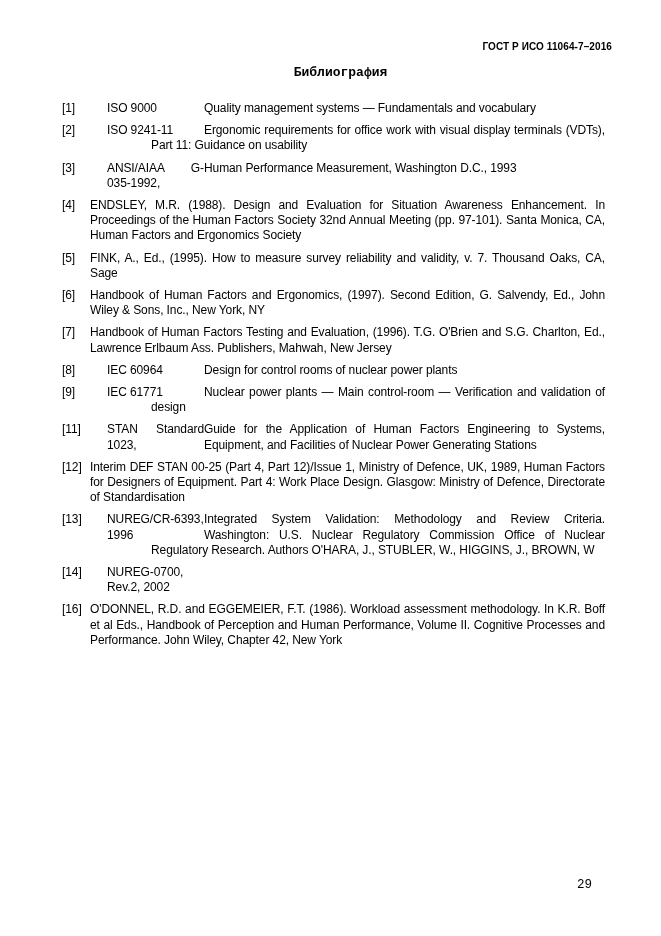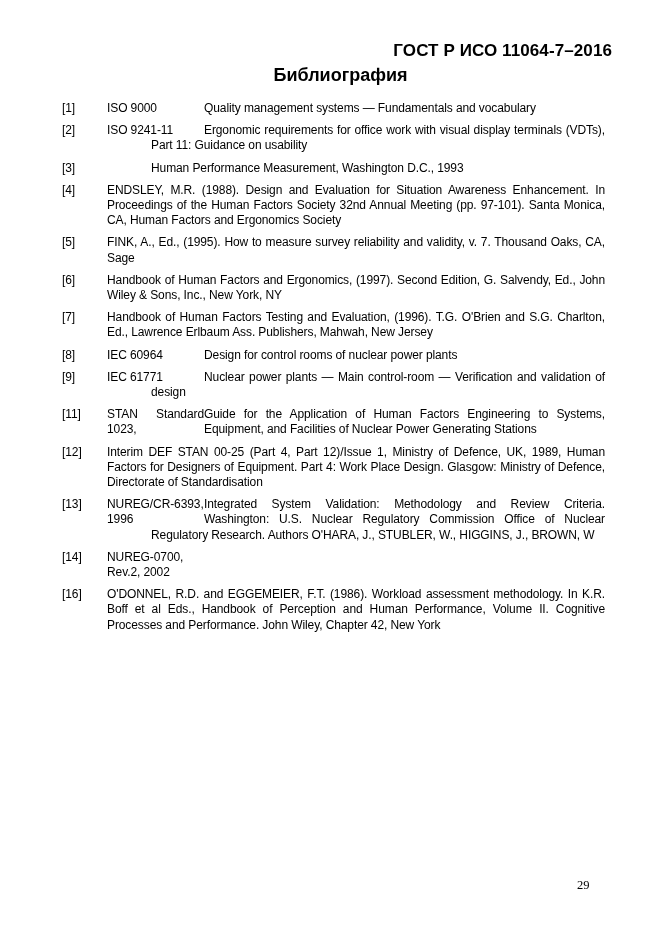--- a/index.html
+++ b/index.html
@@ -1,46 +1,47 @@
 <!DOCTYPE html>
 <html><head>
   <meta charset="utf-8">
   <style>
     html, body { margin: 0; padding: 0; background: #ffffff; }
     body { width: 661px; height: 936px; position: relative; overflow: hidden; color: #000; font-family: "Liberation Sans", sans-serif; }
-    .doc-code { position: absolute; top: 41px; right: 49px; font-weight: bold; font-size: 17px; letter-spacing: 0.1px; }
-    .section-title { position: absolute; top: 65px; left: 0; width: 661px; text-align: center; font-weight: bold; font-size: 18px; padding-left: 20px; box-sizing: border-box; }
+    .doc-code { position: absolute; top: 41px; right: 49px; font-weight: bold; font-size: 10px; letter-spacing: 0.1px; }
+    .section-title { position: absolute; top: 65px; left: 0; width: 661px; text-align: center; font-weight: bold; font-size: 13px; padding-left: 20px; box-sizing: border-box; font-family: Liberation Mono, monospace; }
     .bib { position: absolute; top: 101px; left: 62px; width: 543px; font-size: 12px; line-height: 15.2px; letter-spacing: -0.1px; }
     .entry { position: relative; margin-bottom: 7px; }
     .entry .num { position: absolute; left: 0; top: 0; width: 44px; }
     .entry.two-col .code { margin-left: 45px; width: 97px; text-align: justify; text-align-last: left; float: left; }
     .entry.two-col .desc { margin-left: 89px; text-align: justify; }
-    .entry.full .desc { margin-left: 45px; text-align: justify; }
+    .entry.full .desc { margin-left: 28px; text-align: justify; }
     .entry::after { content: ""; display: block; clear: both; }
-    .page-number { position: absolute; top: 878px; left: 577px; font-family: Liberation Serif, serif; font-size: 12.5px; }
+    .page-number { position: absolute; top: 878px; left: 577px; font-family: Liberation Mono, monospace; font-size: 12.5px; }
   </style>
 </head>
 <body>
 
 <div class="doc-code">ГОСТ Р ИСО 11064-7–2016</div>
 <div class="section-title">Библиография</div>
 
 <div class="bib">
   <div class="entry two-col">
     <span class="num">[1]</span>
     <div class="code">ISO 9000</div>
     <div class="desc">Quality management systems — Fundamentals and vocabulary</div>
   </div>
   <div class="entry two-col">
     <span class="num">[2]</span>
     <div class="code">ISO 9241-11</div>
     <div class="desc">Ergonomic requirements for office work with visual display terminals (VDTs), Part 11: Guidance on usability</div>
   </div>
   <div class="entry two-col">
     <span class="num">[3]</span>
+    <div class="code">ANSI/AIAA G-035-1992,</div>
     <div class="desc">Human Performance Measurement, Washington D.C., 1993</div>
   </div>
   <div class="entry full">
     <span class="num">[4]</span>
     <div class="desc">ENDSLEY, M.R. (1988). Design and Evaluation for Situation Awareness Enhancement. In Proceedings of the Human Factors Society 32nd Annual Meeting (pp. 97-101). Santa Monica, CA, Human Factors and Ergonomics Society</div>
   </div>
   <div class="entry full">
     <span class="num">[5]</span>
     <div class="desc">FINK, A., Ed., (1995). How to measure survey reliability and validity, v. 7. Thousand Oaks, CA, Sage</div>
   </div>

